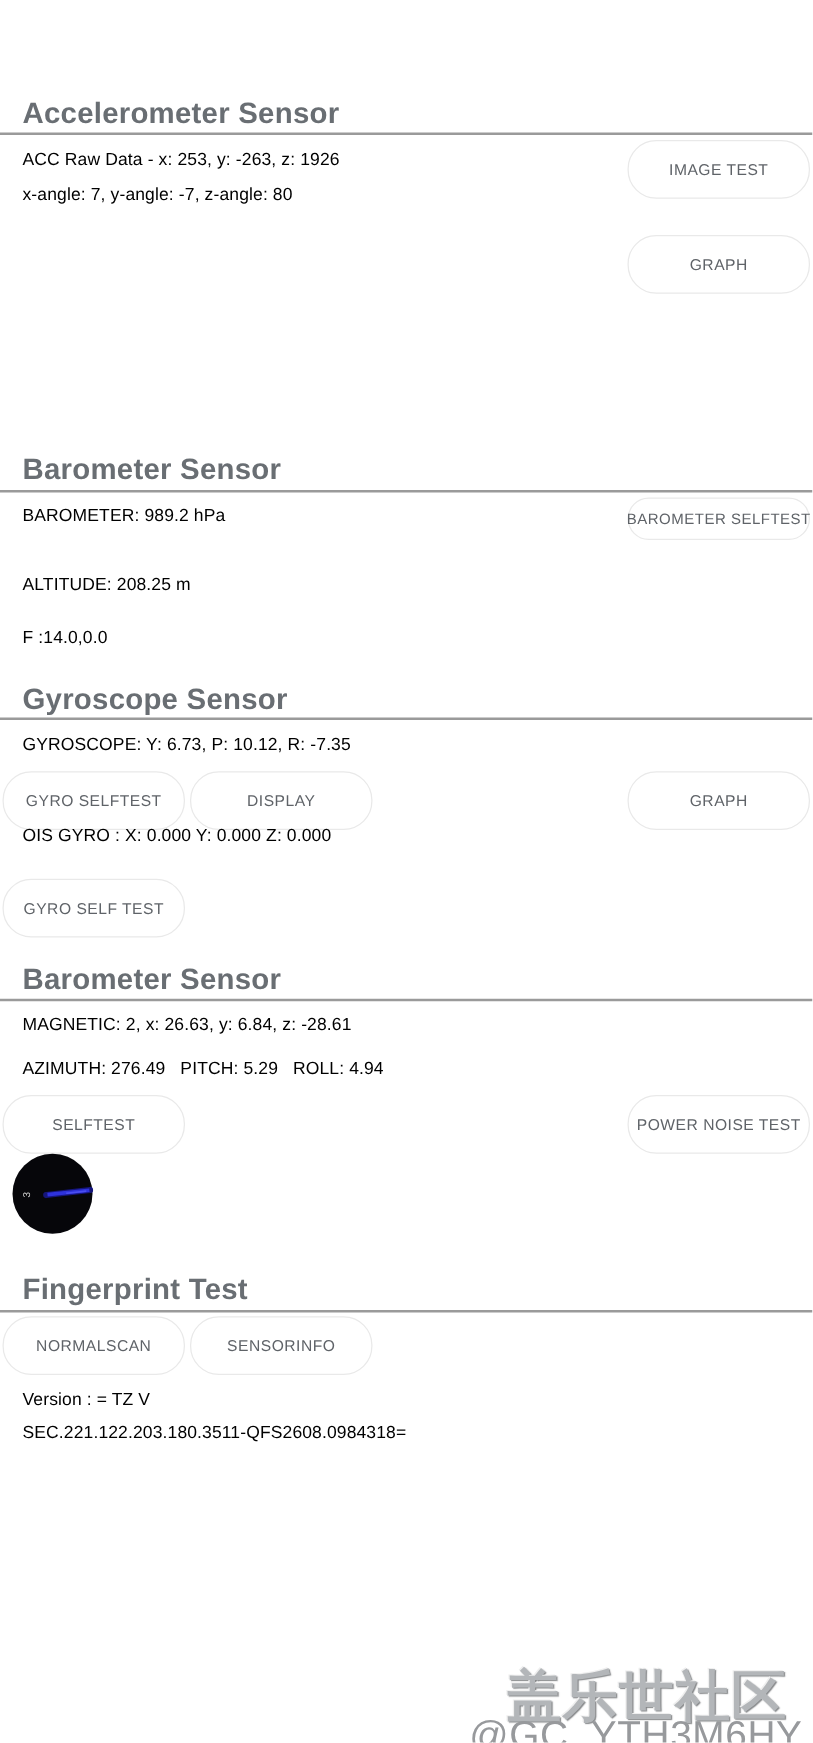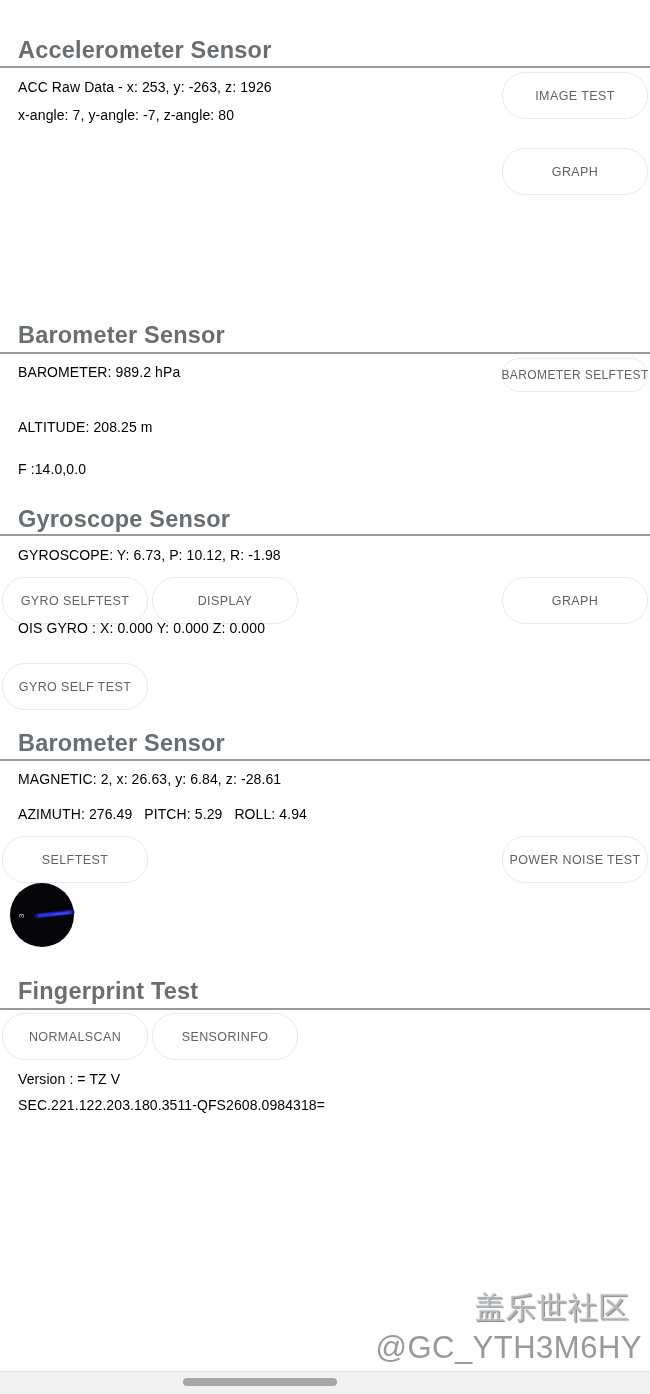--- a/index.html
+++ b/index.html
@@ -2,21 +2,21 @@
 <html><head>
 <meta charset="utf-8">
 <style>
   html,body{margin:0;padding:0;}
   body{
     width:650px;height:1394px;position:relative;overflow:hidden;
     background:#ffffff;
     font-family:"Liberation Sans","DejaVu Sans",sans-serif;
     -webkit-font-smoothing:antialiased;
   }
-  .abs{position:absolute;}
+  .abs{position:absolute;margin-top:40px;}
   .section-title{
     left:18px;
     font-size:23.5px;font-weight:bold;color:#696e73;letter-spacing:.2px;
     white-space:nowrap;
   }
   .divider{
     left:0;width:650px;height:2px;background:#9a9a9a;
   }
   .body-text{
     left:18px;
@@ -27,21 +27,21 @@
     background:#ffffff;color:#5f6368;font-family:inherit;
     font-size:12.5px;letter-spacing:.4px;font-weight:400;
     display:flex;align-items:center;justify-content:center;
     white-space:nowrap;padding:16px 6px;cursor:pointer;
   }
   .btn-left{left:2px;width:146px;}
   .btn-mid{left:152px;width:146px;}
   .btn-right{left:502px;width:146px;}
   .watermark-cn{
     right:20px;text-align:right;
-    font-size:30px;font-weight:normal;color:#b3b6b9;letter-spacing:1px;
+    font-size:44px;font-weight:bold;color:#b3b6b9;letter-spacing:1px;
     text-shadow:-1px -1px 0 #efefef,1px 1px 1px #848688;
     white-space:nowrap;
   }
   .watermark-handle{
     right:8px;text-align:right;
     font-size:31px;color:#97999c;letter-spacing:.5px;white-space:nowrap;
   }
   .navbar{
     left:0;top:1371px;width:650px;height:23px;
     background:#f1f1f2;border-top:1px solid #e0e0e0;box-sizing:border-box;
@@ -62,21 +62,21 @@
 
 <div class="abs section-title" style="top:322px;">Barometer Sensor</div>
 <div class="abs divider" style="top:352px;"></div>
 <div class="abs body-text" style="top:364px;">BAROMETER: 989.2 hPa</div>
 <button class="abs btn btn-right" style="top:358px;height:34px;border-radius:25px;font-size:12px;">BAROMETER SELFTEST</button>
 <div class="abs body-text" style="top:419px;">ALTITUDE: 208.25 m</div>
 <div class="abs body-text" style="top:461px;">F :14.0,0.0</div>
 
 <div class="abs section-title" style="top:506px;">Gyroscope Sensor</div>
 <div class="abs divider" style="top:534px;"></div>
-<div class="abs body-text" style="top:547px;">GYROSCOPE: Y: 6.73, P: 10.12, R: -1.98</div>
+<div class="abs body-text" style="top:547px;">GYROSCOPE: Y: 6.73, P: 10.12, R: -7.35</div>
 <button class="abs btn btn-left" style="top:577px;">GYRO SELFTEST</button>
 <button class="abs btn btn-mid" style="top:577px;">DISPLAY</button>
 <button class="abs btn btn-right" style="top:577px;">GRAPH</button>
 <div class="abs body-text" style="top:620px;">OIS GYRO : X: 0.000 Y: 0.000 Z: 0.000</div>
 <button class="abs btn btn-left" style="top:663px;">GYRO SELF TEST</button>
 
 <div class="abs section-title" style="top:730px;">Barometer Sensor</div>
 <div class="abs divider" style="top:759px;"></div>
 <div class="abs body-text" style="top:771px;">MAGNETIC: 2, x: 26.63, y: 6.84, z: -28.61</div>
 <div class="abs body-text" style="top:806px;">AZIMUTH: 276.49   PITCH: 5.29   ROLL: 4.94</div>

